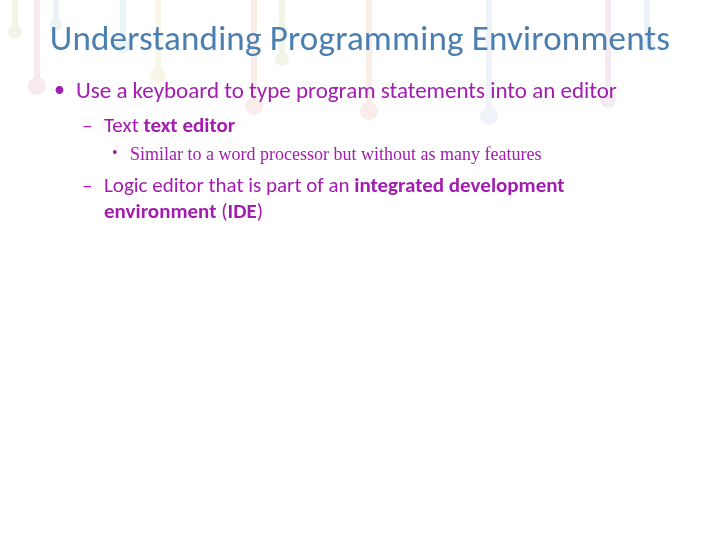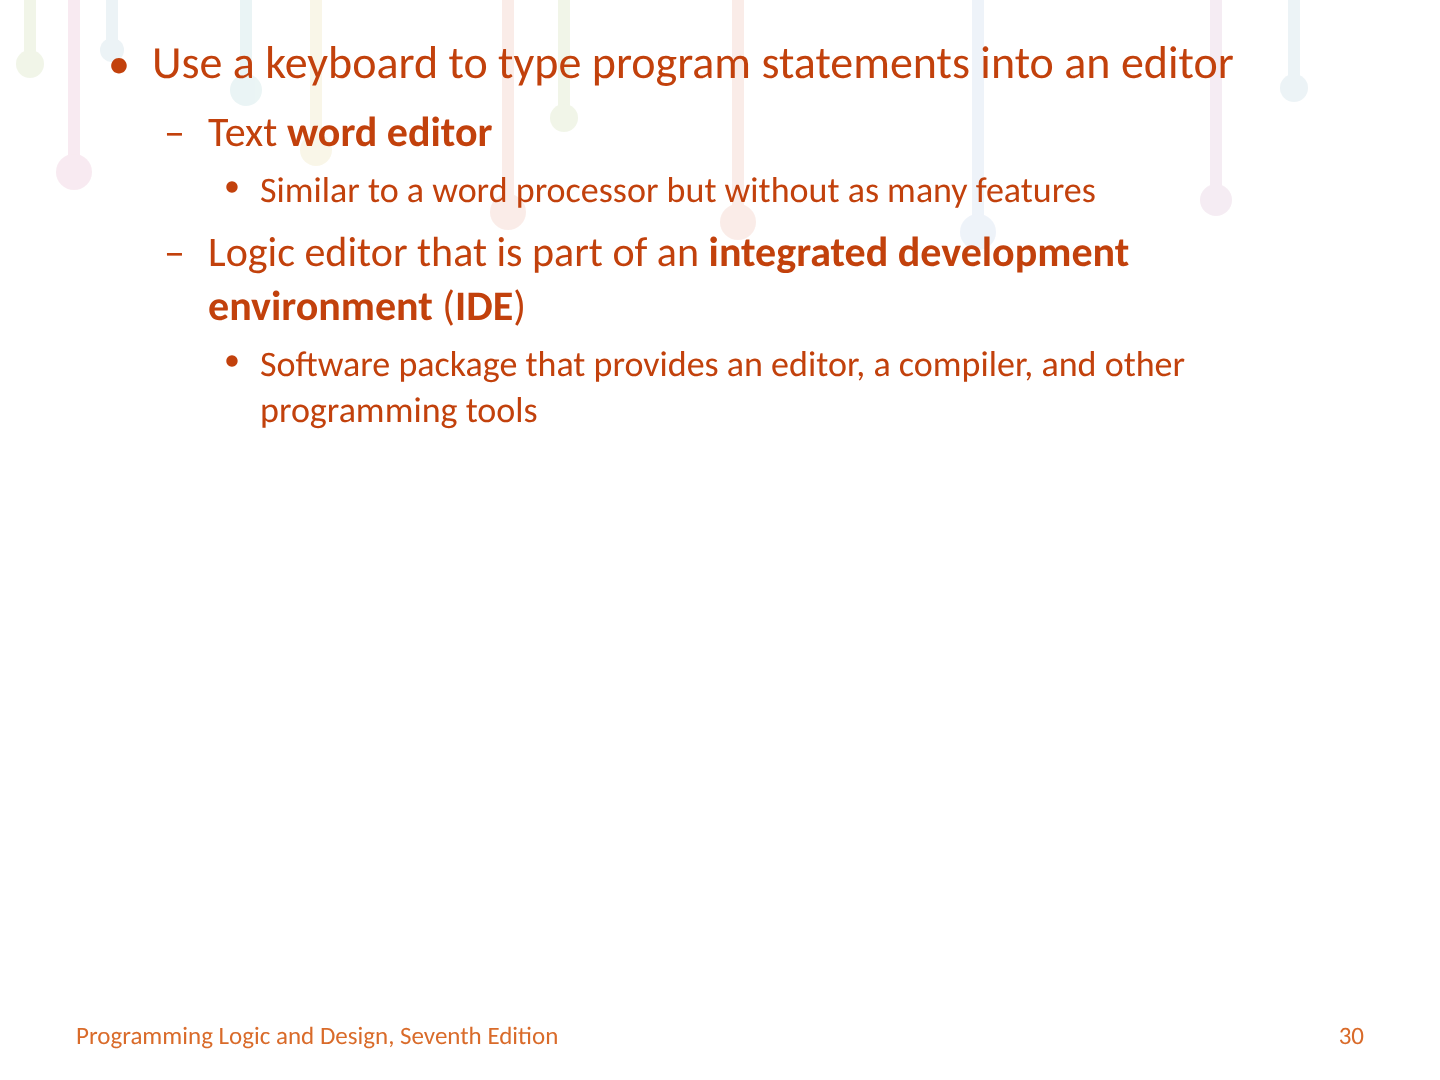--- a/index.html
+++ b/index.html
@@ -19,31 +19,31 @@
   .d7 { left: 275px;} .d7 .stem { height: 55px;  background:#8fb14a;} .d7 .bulb { width:14px; height:14px; background:#8fb14a; }
   .d8 { left: 360px;} .d8 .stem { height: 105px; background:#d96a4a;} .d8 .bulb { width:18px; height:18px; background:#d96a4a; }
   .d9 { left: 480px;} .d9 .stem { height: 110px; background:#7a9fd6;} .d9 .bulb { width:18px; height:18px; background:#7a9fd6; }
   .d10{ left: 600px;} .d10 .stem{ height: 95px;  background:#b56aa0;} .d10 .bulb{ width:16px; height:16px; background:#b56aa0; }
   .d11{ left: 640px;} .d11 .stem{ height: 40px;  background:#6aa0b8;} .d11 .bulb{ width:14px; height:14px; background:#6aa0b8; }
 
   .slide { position: relative; width: 100%; height: 100%; padding: 18px 48px 60px 48px; }
 
   h1.title { font-weight: 400; font-size: 35px; line-height: 1.15; text-align: center; color: #4a7fb0; margin-bottom: 18px; letter-spacing: 0.2px; }
 
-  .body { color: #c2410c; font-size: 23px; line-height: 1.28; }
+  .body { color: #a21caf; font-size: 23px; line-height: 1.28; }
   ul { list-style: none; }
   .lvl1 > li { position: relative; padding-left: 28px; margin-bottom: 8px; }
   .lvl1 > li::before { content:"•"; position:absolute; left:6px; top:0; font-size:22px; }
 
   .lvl2 { margin-top: 6px; font-size: 21px; }
   .lvl2 > li { position: relative; padding-left: 28px; margin-bottom: 6px; }
   .lvl2 > li::before { content:"–"; position:absolute; left:6px; top:0; }
 
   .lvl3 { margin-top: 4px; font-size: 18px; }
-  .lvl3 > li { position: relative; padding-left: 26px; margin-bottom: 4px; }
+  .lvl3 > li { position: relative; padding-left: 26px; margin-bottom: 4px; font-family: Liberation Serif, serif; }
   .lvl3 > li::before { content:"•"; position:absolute; left:8px; top:0; font-size:16px; }
 
   b { font-weight: 700; }
 
   .footer { position:absolute; left:0; right:0; bottom:14px; display:flex; justify-content:space-between; align-items:flex-end; padding:0 38px 0 38px; font-size:12.5px; color:#d96b2a; }
   .footer .page { color:#d96b2a; }
 </style>
 </head>
 <body>
 
@@ -86,44 +86,36 @@
 <div class="drip d10">
     <div class="stem"></div>
     <div class="bulb"></div>
   </div>
 <div class="drip d11">
     <div class="stem"></div>
     <div class="bulb"></div>
   </div>
 
 <div class="slide">
+  <h1 class="title">Understanding Programming Environments</h1>
 
   <div class="body">
     <ul class="lvl1">
       <li>
         <span>Use a keyboard to type program statements into an editor</span>
         <ul class="lvl2">
           <li>
-            <span>Text </span><b>word editor</b>
+            <span>Text </span><b>text editor</b>
             <ul class="lvl3">
               <li>
                 <span>Similar to a word processor but without as many features</span>
               </li>
             </ul>
           </li>
           <li>
             <span>Logic editor that is part of an </span><b>integrated development environment</b><span> (</span><b>IDE</b><span>)</span>
-            <ul class="lvl3">
-              <li>
-                <span>Software package that provides an editor, a compiler, and other programming tools</span>
-              </li>
-            </ul>
           </li>
         </ul>
       </li>
     </ul>
   </div>
 
-  <div class="footer">
-    <span>Programming Logic and Design, Seventh Edition</span>
-    <span class="page">30</span>
-  </div>
 </div>
 
 </body></html>

